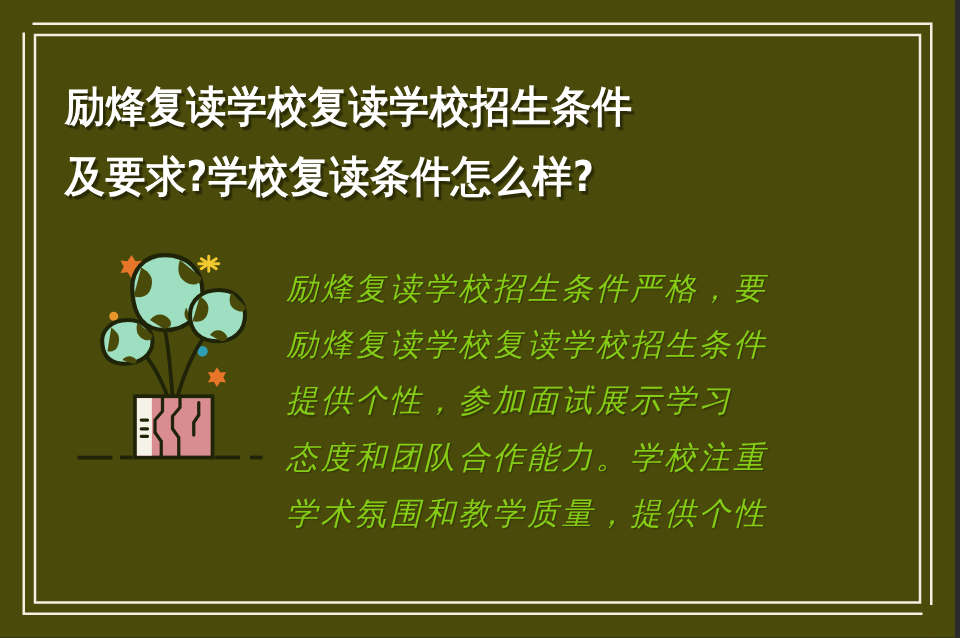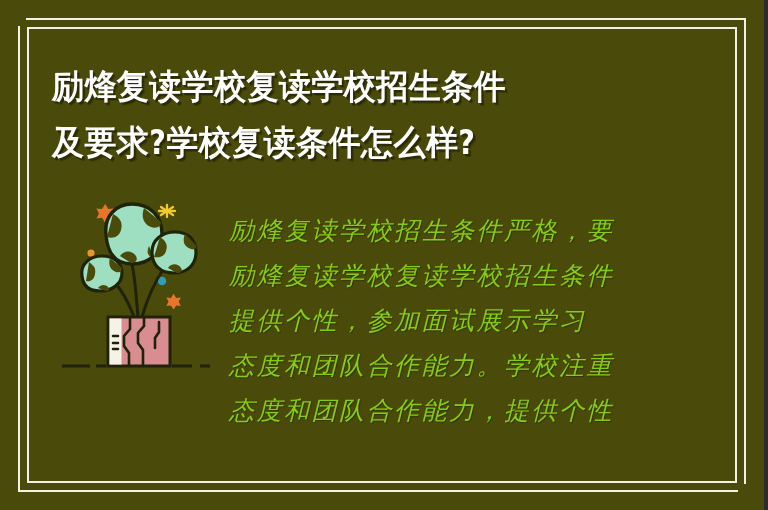--- a/index.html
+++ b/index.html
@@ -190,16 +190,16 @@
         <line x1="140" y1="170" x2="150" y2="170"></line>
       </g>
     </svg>
   </div>
 
   <div class="body-copy">
     <div class="body-line">励烽复读学校招生条件严格，要</div>
     <div class="body-line">励烽复读学校复读学校招生条件</div>
     <div class="body-line">提供个性，参加面试展示学习</div>
     <div class="body-line">态度和团队合作能力。学校注重</div>
-    <div class="body-line">态度和团队合作能力，提供个性</div>
+    <div class="body-line">学术氛围和教学质量，提供个性</div>
   </div>
 
 </div>
 
 </body></html>

